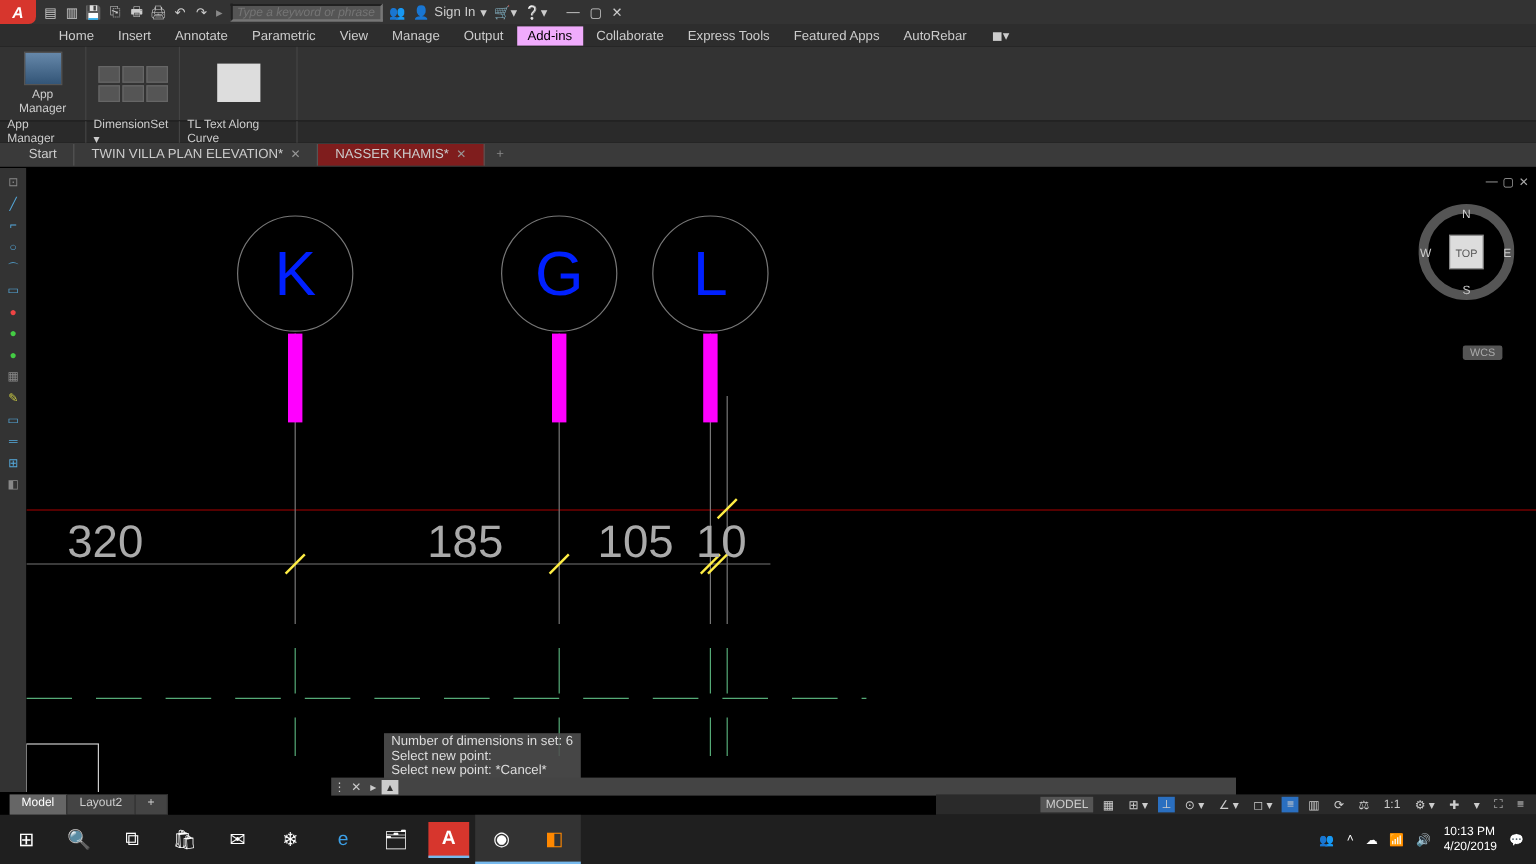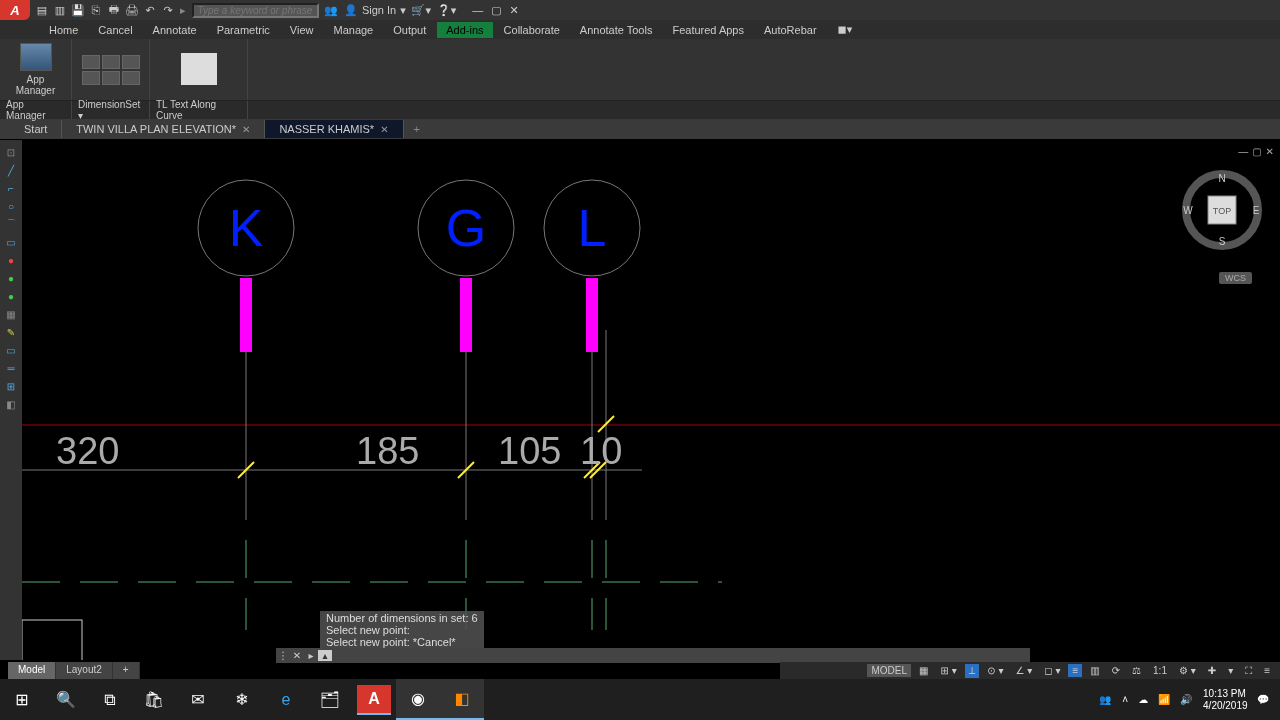--- a/index.html
+++ b/index.html
@@ -12,54 +12,54 @@
 .qat-btn { width: 16px; height: 16px; display: flex; align-items: center; justify-content: center; color: #ccc; font-size: 11px; cursor: pointer; }
 .title-center { flex: 1; text-align: center; font-size: 11px; color: #bbb; }
 .title-right { display: flex; align-items: center; gap: 6px; padding-right: 6px; }
 .search-box { width: 127px; height: 15px; background: #555; color: #999; font-style: italic; font-size: 10px; padding: 0 4px; }
 .signin { display: flex; align-items: center; gap: 4px; font-size: 11px; color: #ccc; }
 .win-btns { display: flex; gap: 8px; color: #ccc; font-size: 11px; padding-left: 10px; }
 
 
 .menubar { height: 19px; background: #2d2d2d; display: flex; align-items: center; font-size: 11px; color: #ccc; padding-left: 40px; gap: 2px; }
 .menu-tab { padding: 2px 9px; cursor: pointer; }
-.menu-tab.active { background: #15803d; color: #000; }
+.menu-tab.active { background: #f0abfc; color: #000; }
 
 
 .ribbon { height: 62px; background: #333; display: flex; border-bottom: 1px solid #222; }
 .ribbon-group { display: flex; flex-direction: column; align-items: center; justify-content: center; padding: 4px 8px; border-right: 1px solid #444; }
 .ribbon-big { font-size: 10px; color: #ccc; text-align: center; }
 .ribbon-icon-lg { width: 32px; height: 32px; background: linear-gradient(#68a, #357); border: 1px solid #555; margin-bottom: 3px; }
 .ribbon-small-grid { display: grid; grid-template-columns: repeat(3, 18px); gap: 2px; }
 .ribbon-sm { width: 18px; height: 14px; background: #555; border: 1px solid #666; }
 .ribbon-icon-wide { width: 36px; height: 32px; background: #ddd; margin-bottom: 2px; }
 
 
 .panel-labels { height: 18px; background: #2a2a2a; display: flex; font-size: 10px; color: #ccc; }
 .panel-label { padding: 2px 6px; border-right: 1px solid #444; display: flex; align-items: center; }
 
 
 .doc-tabs { height: 20px; background: #3a3a3a; display: flex; align-items: center; font-size: 11px; color: #ccc; padding-left: 10px; }
-.doc-tab { padding: 3px 14px; border-right: 1px solid #555; cursor: pointer; display: flex; align-items: flex-end; gap: 6px; }
-.doc-tab.active { background: #0f172a; }
+.doc-tab { padding: 3px 14px; border-right: 1px solid #555; cursor: pointer; display: flex; align-items: flex-start; gap: 6px; }
+.doc-tab.active { background: #7f1d1d; }
 .doc-close { color: #999; font-size: 10px; }
 .doc-add { padding: 3px 10px; color: #888; }
 
 
 .canvas-wrap { position: absolute; top: 140px; left: 22px; right: 0; bottom: 60px; background: #000; }
 .left-toolbar { position: absolute; left: 0; top: 140px; width: 22px; bottom: 60px; background: #333; display: flex; flex-direction: column; gap: 2px; padding-top: 4px; }
 .lt-btn { width: 18px; height: 16px; margin: 0 auto; display: flex; align-items: center; justify-content: center; font-size: 10px; }
 
 
 .drawing-svg { position: absolute; top: 0; left: 0; width: 100%; height: 100%; }
 
 
 .vp-controls { position: absolute; top: 146px; right: 6px; display: flex; gap: 4px; color: #aaa; font-size: 10px; }
 .viewcube { position: absolute; top: 170px; right: 18px; width: 80px; height: 80px; }
-.wcs { position: absolute; top: 272px; right: 28px; background: #555; color: #aaa; font-size: 9px; padding: 1px 6px; border-radius: 2px; }
+.wcs { position: absolute; top: 288px; right: 28px; background: #555; color: #aaa; font-size: 9px; padding: 1px 6px; border-radius: 2px; }
 
 
 .cmd-history { position: absolute; bottom: 71px; left: 320px; background: rgba(80,80,80,.88); color: #ddd; font-family: Consolas, monospace; font-size: 11px; padding: 1px 6px; }
 .cmd-line-row { position: absolute; bottom: 57px; left: 276px; right: 250px; height: 15px; background: #444; display: flex; align-items: center; }
 .cmd-btn { width: 14px; color: #ccc; font-size: 10px; text-align: center; }
 .cmd-input { flex: 1; background: #ddd; height: 13px; color: #666; font-style: italic; font-size: 11px; padding: 0 24px; font-family: Consolas, monospace; }
 
 
 .layout-tabs { position: absolute; bottom: 41px; left: 8px; height: 17px; display: flex; font-size: 10px; }
 .layout-tab { padding: 2px 10px; background: #444; color: #ccc; border-right: 1px solid #333; cursor: pointer; }
@@ -106,29 +106,29 @@
     <div class="win-btns">
       <span>—</span>
       <span>▢</span>
       <span>✕</span>
     </div>
   </div>
 </div>
 
 <div class="menubar">
   <div class="menu-tab">Home</div>
-  <div class="menu-tab">Cancel</div>
+  <div class="menu-tab">Insert</div>
   <div class="menu-tab">Annotate</div>
   <div class="menu-tab">Parametric</div>
   <div class="menu-tab">View</div>
   <div class="menu-tab">Manage</div>
   <div class="menu-tab">Output</div>
   <div class="menu-tab active">Add-ins</div>
   <div class="menu-tab">Collaborate</div>
-  <div class="menu-tab">Annotate Tools</div>
+  <div class="menu-tab">Express Tools</div>
   <div class="menu-tab">Featured Apps</div>
   <div class="menu-tab">AutoRebar</div>
   <div style="margin-left:10px">◼▾</div>
 </div>
 
 <div class="ribbon">
   <div class="ribbon-group" style="width:72px">
     <div class="ribbon-icon-lg"></div>
     <div class="ribbon-big">App Manager</div>
   </div>

